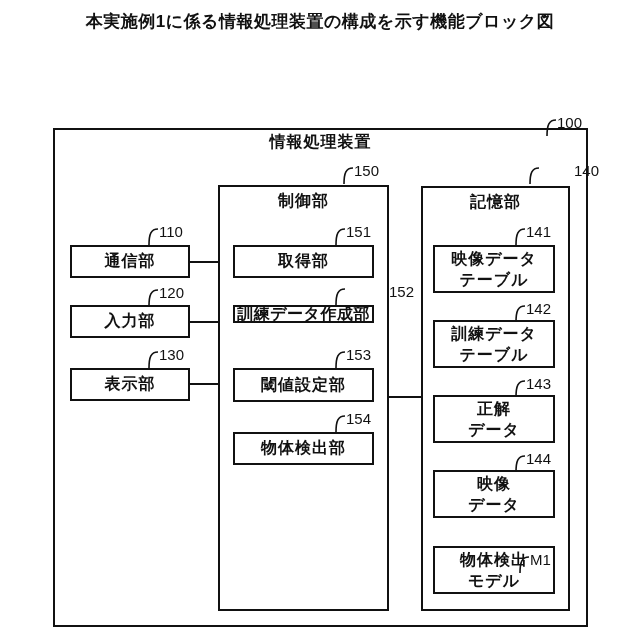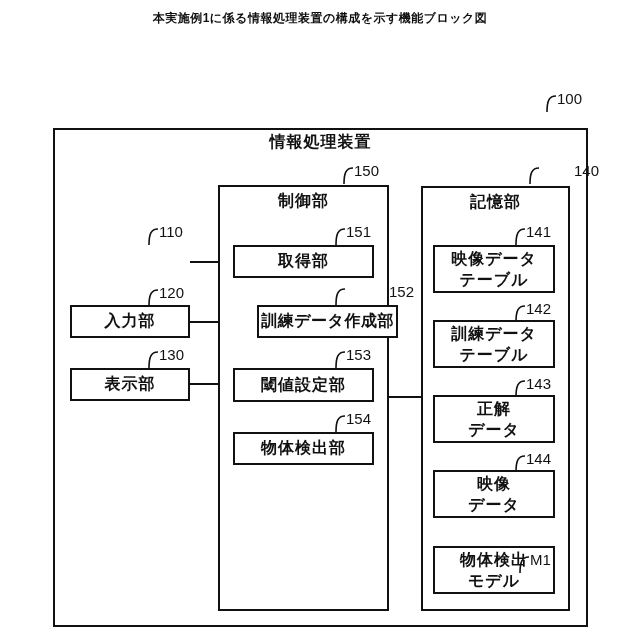--- a/index.html
+++ b/index.html
@@ -10,21 +10,21 @@
     height: 640px;
     background: #ffffff;
     font-family: "Liberation Sans", "DejaVu Sans", sans-serif;
     color: #111111;
     overflow: hidden;
   }
   .title {
     position: absolute;
     left: 0; right: 0; top: 10px;
     text-align: center;
-    font-size: 12px;
+    font-size: 17px;
     letter-spacing: 0.5px;
     font-weight: 600;
     white-space: nowrap;
   }
   .frame {
     position: absolute;
     border: 2px solid #111111;
     background: transparent;
   }
   .box {
@@ -73,27 +73,30 @@
 </style>
 </head>
 <body>
 
 <div class="page">
 
   <div class="title">本実施例1に係る情報処理装置の構成を示す機能ブロック図</div>
 
   <div class="frame" style="left:53px; top:128px; width:535px; height:499px;"></div>
   <div class="container-label" style="left:53px; top:132px; width:535px;">情報処理装置</div>
-  <div class="ref" style="left:545px; top:91px;text-align:right;">
+  <div class="ref" style="left:545px; top:115px;text-align:right;">
     <svg width="11" height="20" viewBox="0 0 11 20">
       <path d="M2,19 C2,8 4,3 11,3" stroke="#111111" stroke-width="1.6" fill="none"></path>
     </svg>
     <span>100</span>
   </div>
 
+  <div class="box" style="left:70px; top:245px; width:120px; height:33px;">
+    <span>通信部</span>
+  </div>
   <div class="ref" style="left:147px; top:224px;">
     <svg width="11" height="20" viewBox="0 0 11 20">
       <path d="M2,19 C2,8 4,3 11,3" stroke="#111111" stroke-width="1.6" fill="none"></path>
     </svg>
     <span>110</span>
   </div>
 
   <div class="box" style="left:70px; top:305px; width:120px; height:33px;">
     <span>入力部</span>
   </div>
@@ -132,21 +135,21 @@
   <div class="box" style="left:233px; top:245px; width:141px; height:33px;">
     <span>取得部</span>
   </div>
   <div class="ref" style="left:334px; top:224px;">
     <svg width="11" height="20" viewBox="0 0 11 20">
       <path d="M2,19 C2,8 4,3 11,3" stroke="#111111" stroke-width="1.6" fill="none"></path>
     </svg>
     <span>151</span>
   </div>
 
-  <div class="box" style="left:233px; top:305px; width:141px; height:33px; letter-spacing:0.5px;margin-left:24px;">
+  <div class="box" style="left:233px; top:305px; width:141px; height:18px; letter-spacing:0.5px;">
     <span>訓練データ作成部</span>
   </div>
   <div class="ref" style="left:334px; top:284px;gap:44px;">
     <svg width="11" height="20" viewBox="0 0 11 20">
       <path d="M2,19 C2,8 4,3 11,3" stroke="#111111" stroke-width="1.6" fill="none"></path>
     </svg>
     <span>152</span>
   </div>
 
   <div class="box" style="left:233px; top:368px; width:141px; height:34px;">

